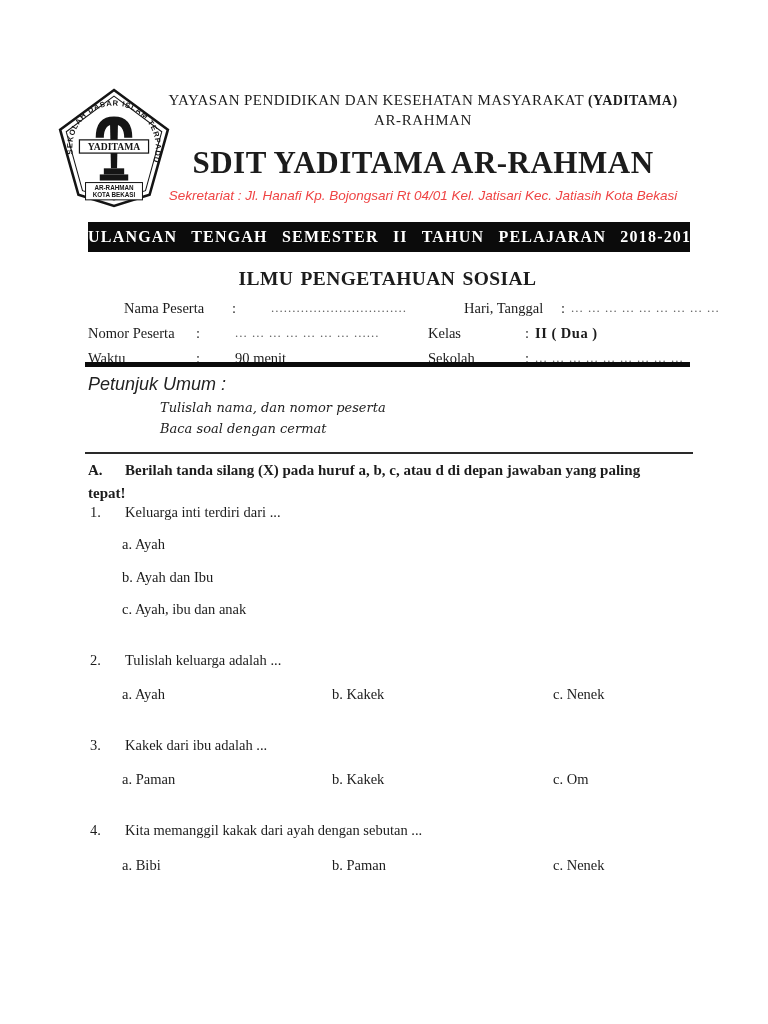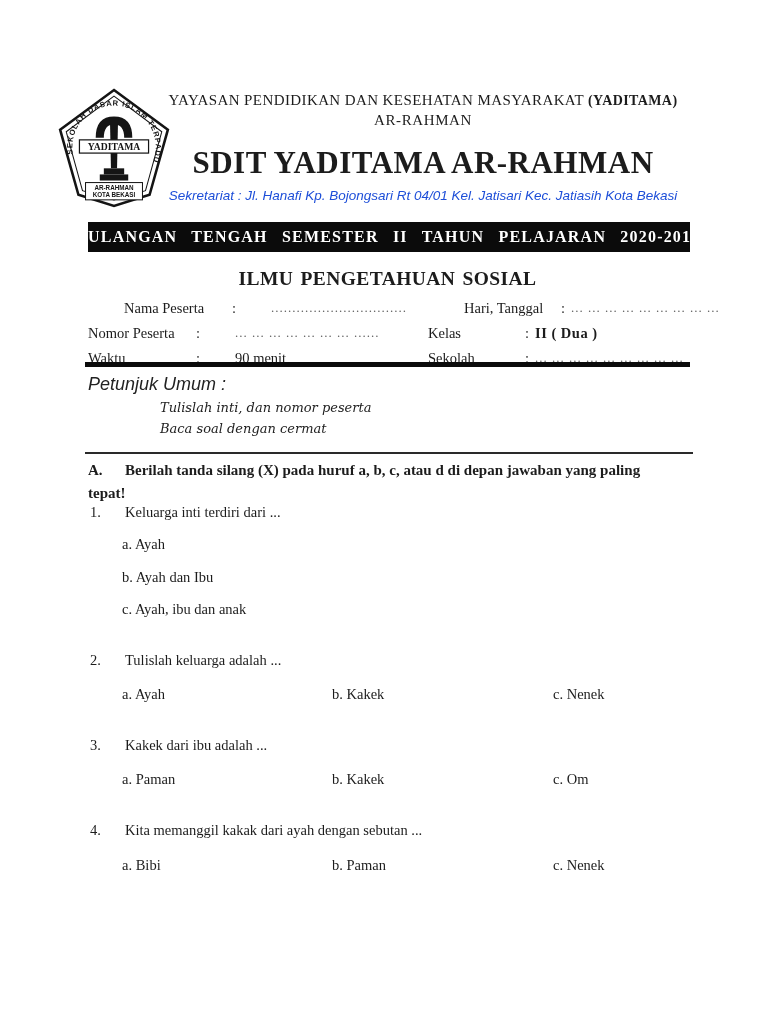--- a/index.html
+++ b/index.html
@@ -10,21 +10,21 @@
   .abs{position:absolute;}
 
   
   .logo{left:56px;top:87px;width:116px;height:122px;}
   .logo svg{width:100%;height:100%;}
   .header-text{left:148px;top:92px;width:550px;text-align:center;}
   .foundation-line{font-size:15px;letter-spacing:0.4px;white-space:nowrap;}
   .foundation-bold{font-weight:bold;font-size:14px;}
   .foundation-line2{font-size:15px;letter-spacing:0.6px;margin-top:3px;}
   .school-name{font-size:31px;font-weight:bold;letter-spacing:0.5px;margin-top:16px;white-space:nowrap;}
-  .secretariat{font-family:"Liberation Sans",sans-serif;font-style:italic;font-size:13.5px;margin-top:7px;white-space:nowrap;color:#1d4ed8;}
+  .secretariat{font-family:"Liberation Sans",sans-serif;font-style:italic;font-size:13.5px;margin-top:7px;white-space:nowrap;color:#ef4444;}
 
   
   .banner{
     left:88px;top:222px;width:602px;height:30px;background:#0b0b0b;color:#ffffff;
     font-weight:bold;font-size:16px;letter-spacing:1.2px;word-spacing:9px;
     text-align:center;line-height:30px;white-space:nowrap;
   }
 
   
   .subject-title{left:85px;top:268px;width:605px;text-align:center;font-size:19.5px;font-weight:bold;letter-spacing:0.4px;word-spacing:2px;}
@@ -89,21 +89,21 @@
   </svg>
 </div>
 
 <div class="abs header-text">
   <div class="foundation-line"><span>YAYASAN PENDIDIKAN DAN KESEHATAN MASYARAKAT </span><span class="foundation-bold">(YADITAMA)</span></div>
   <div class="foundation-line2">AR-RAHMAN</div>
   <div class="school-name">SDIT YADITAMA AR-RAHMAN</div>
   <div class="secretariat">Sekretariat : Jl. Hanafi Kp. Bojongsari Rt 04/01 Kel. Jatisari Kec. Jatiasih Kota Bekasi</div>
 </div>
 
-<div class="abs banner">ULANGAN TENGAH SEMESTER II TAHUN PELAJARAN 2020-2018</div>
+<div class="abs banner">ULANGAN TENGAH SEMESTER II TAHUN PELAJARAN 2018-2018</div>
 
 <div class="abs subject-title">ILMU PENGETAHUAN SOSIAL</div>
 
 <div class="abs form-row fr1">
   <span class="fl-label">Nama Peserta</span>
   <span class="fl-colon">:</span>
   <span class="fl-value dots">................................</span>
   <span class="fr-label">Hari, Tanggal</span>
   <span class="fr-colon">:</span>
   <span class="fr-value dots">... ... ... ... ... ... ... ... ...</span>
@@ -122,21 +122,21 @@
   <span class="fl-value">90 menit</span>
   <span class="fr-label">Sekolah</span>
   <span class="fr-colon">:</span>
   <span class="fr-value dots">... ... ... ... ... ... ... ... ...</span>
 </div>
 
 <div class="abs thick-rule"></div>
 
 <div class="abs petunjuk">Petunjuk Umum :</div>
 <div class="abs instr-list">
-  <div class="instr-item">Tulislah inti, dan nomor peserta</div>
+  <div class="instr-item">Tulislah nama, dan nomor peserta</div>
   <div class="instr-item">Baca soal dengan cermat</div>
 </div>
 
 <div class="abs thin-rule"></div>
 
 <div class="abs section-a">
   <span class="sec-a-label">A.</span>
   <span class="sec-a-line1">Berilah tanda silang (X) pada huruf a, b, c, atau d di depan jawaban yang paling</span>
   <span class="sec-a-line2">tepat!</span>
 </div>

